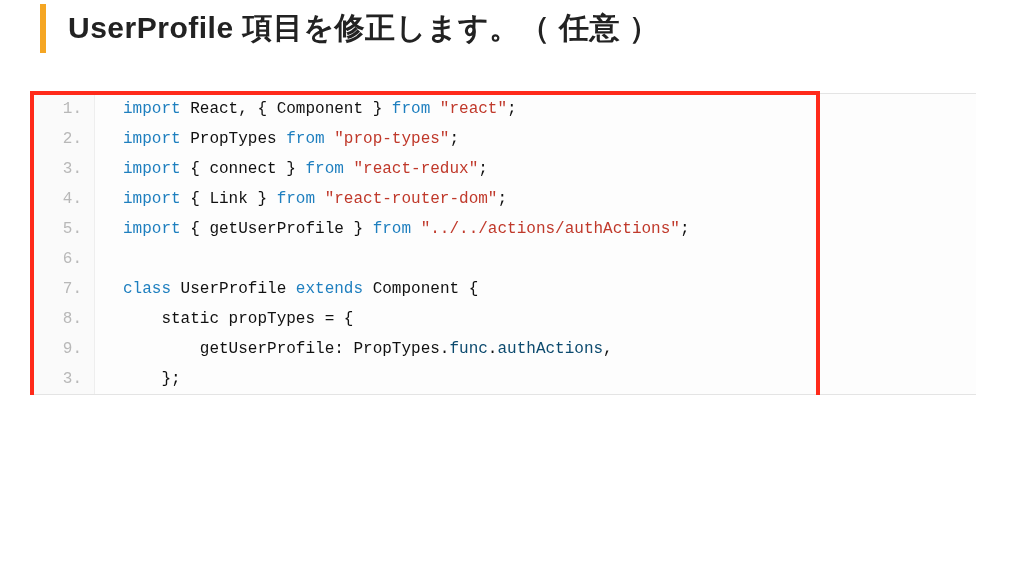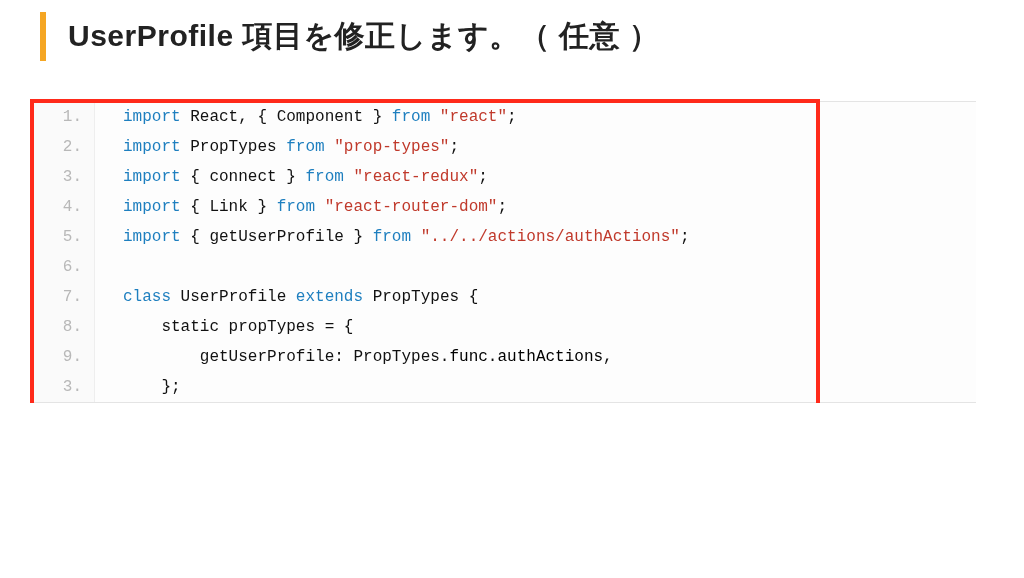--- a/index.html
+++ b/index.html
@@ -3,21 +3,21 @@
 <meta charset="utf-8">
 <style>
   html, body {
     margin: 0;
     padding: 0;
     background: #fff;
     font-family: -apple-system, BlinkMacSystemFont, "Segoe UI", "Hiragino Kaku Gothic ProN", "Hiragino Sans", Meiryo, sans-serif;
     color: #222;
   }
   .page {
-    padding: 12px 40px 0 40px;
+    padding: 4px 40px 0 40px;
     width: 1016px;
     box-sizing: border-box;
   }
   .heading-row {
     display: flex;
     align-items: stretch;
     margin-bottom: 40px;
   }
   .heading-bar {
     width: 6px;
@@ -69,21 +69,21 @@
   }
   .line-content {
     padding-left: 28px;
     white-space: pre;
     color: #111;
     flex: 1;
     background: #fdfdfd;
   }
   .tok-key { color: #1e7fbf; }      
   .tok-str { color: #c0392b; }      
-  .tok-prop { color: #000000; }     
+  .tok-prop { color: #0c4a6e; }     
   .tok-plain { color: #111; }
 
   .red-box {
     position: absolute;
     border: 4px solid #ff2a1a;
     box-sizing: border-box;
     pointer-events: none;
     left: 0;
     width: 790px;
   }
@@ -120,21 +120,21 @@
         <div class="code-line">
           <div class="line-number">5.</div>
           <div class="line-content"><span class="tok-key">import</span><span class="tok-plain"> { getUserProfile } </span><span class="tok-key">from</span><span class="tok-plain"> </span><span class="tok-str">"../../actions/authActions"</span><span class="tok-plain">;</span></div>
         </div>
         <div class="code-line">
           <div class="line-number">6.</div>
           <div class="line-content"><span class="tok-plain"></span></div>
         </div>
         <div class="code-line">
           <div class="line-number">7.</div>
-          <div class="line-content"><span class="tok-key">class</span><span class="tok-plain"> UserProfile </span><span class="tok-key">extends</span><span class="tok-plain"> PropTypes {</span></div>
+          <div class="line-content"><span class="tok-key">class</span><span class="tok-plain"> UserProfile </span><span class="tok-key">extends</span><span class="tok-plain"> Component {</span></div>
         </div>
         <div class="code-line">
           <div class="line-number">8.</div>
           <div class="line-content"><span class="tok-plain">    static propTypes = {</span></div>
         </div>
         <div class="code-line">
           <div class="line-number">9.</div>
           <div class="line-content"><span class="tok-plain">        getUserProfile: PropTypes.</span><span class="tok-prop">func</span><span class="tok-plain">.</span><span class="tok-prop">authActions</span><span class="tok-plain">,</span></div>
         </div>
         <div class="code-line">

